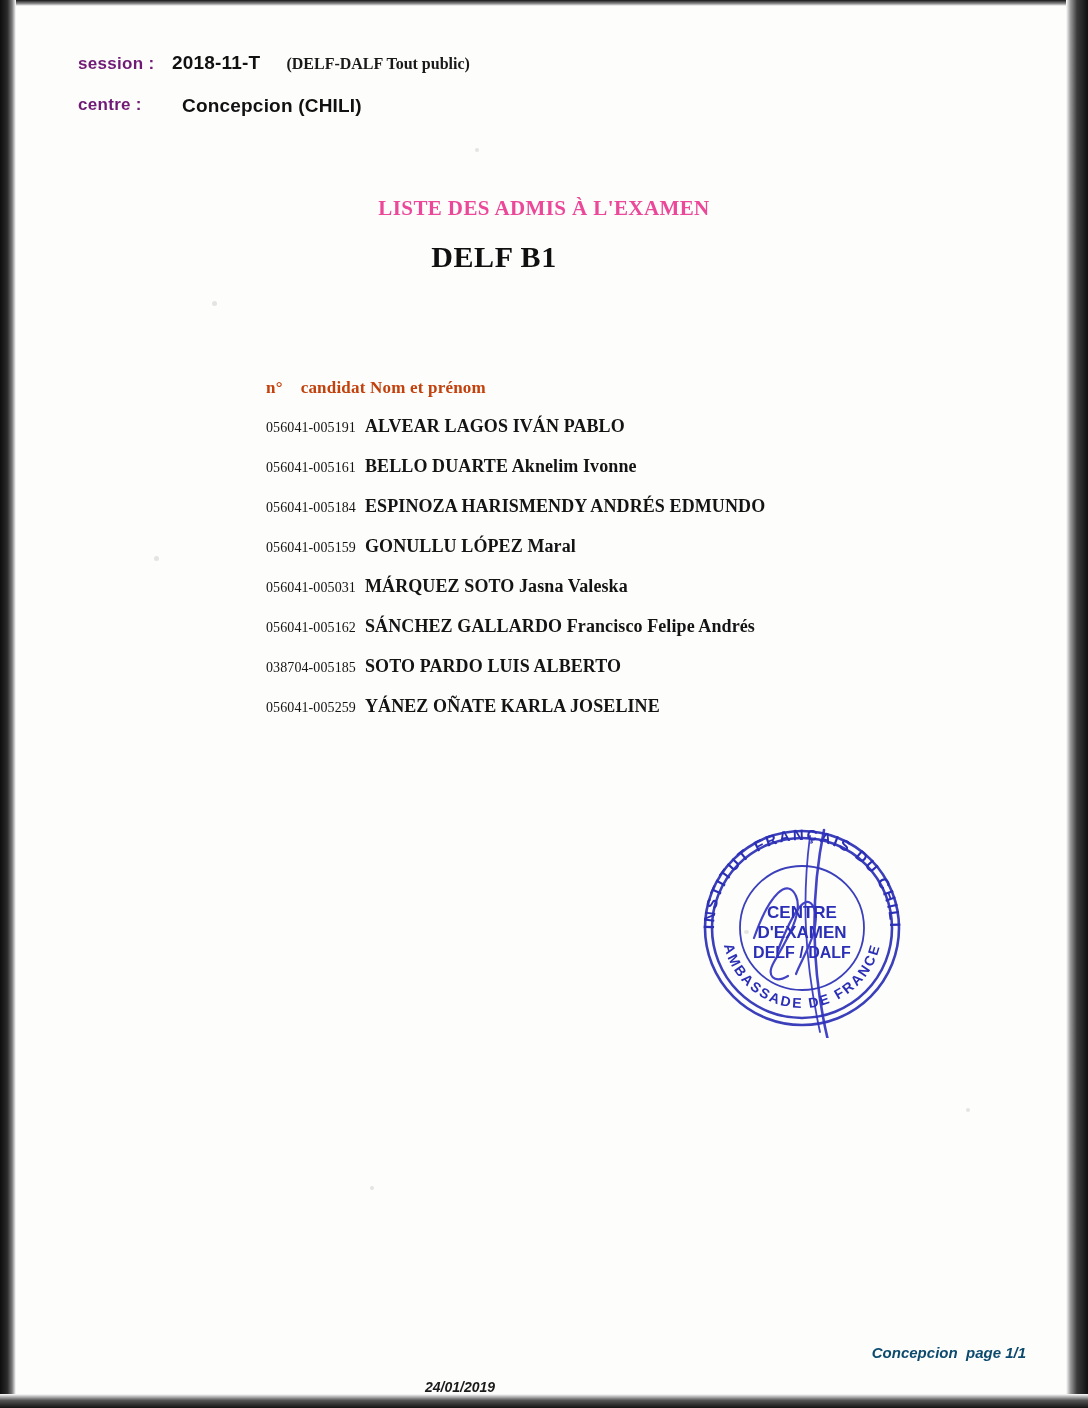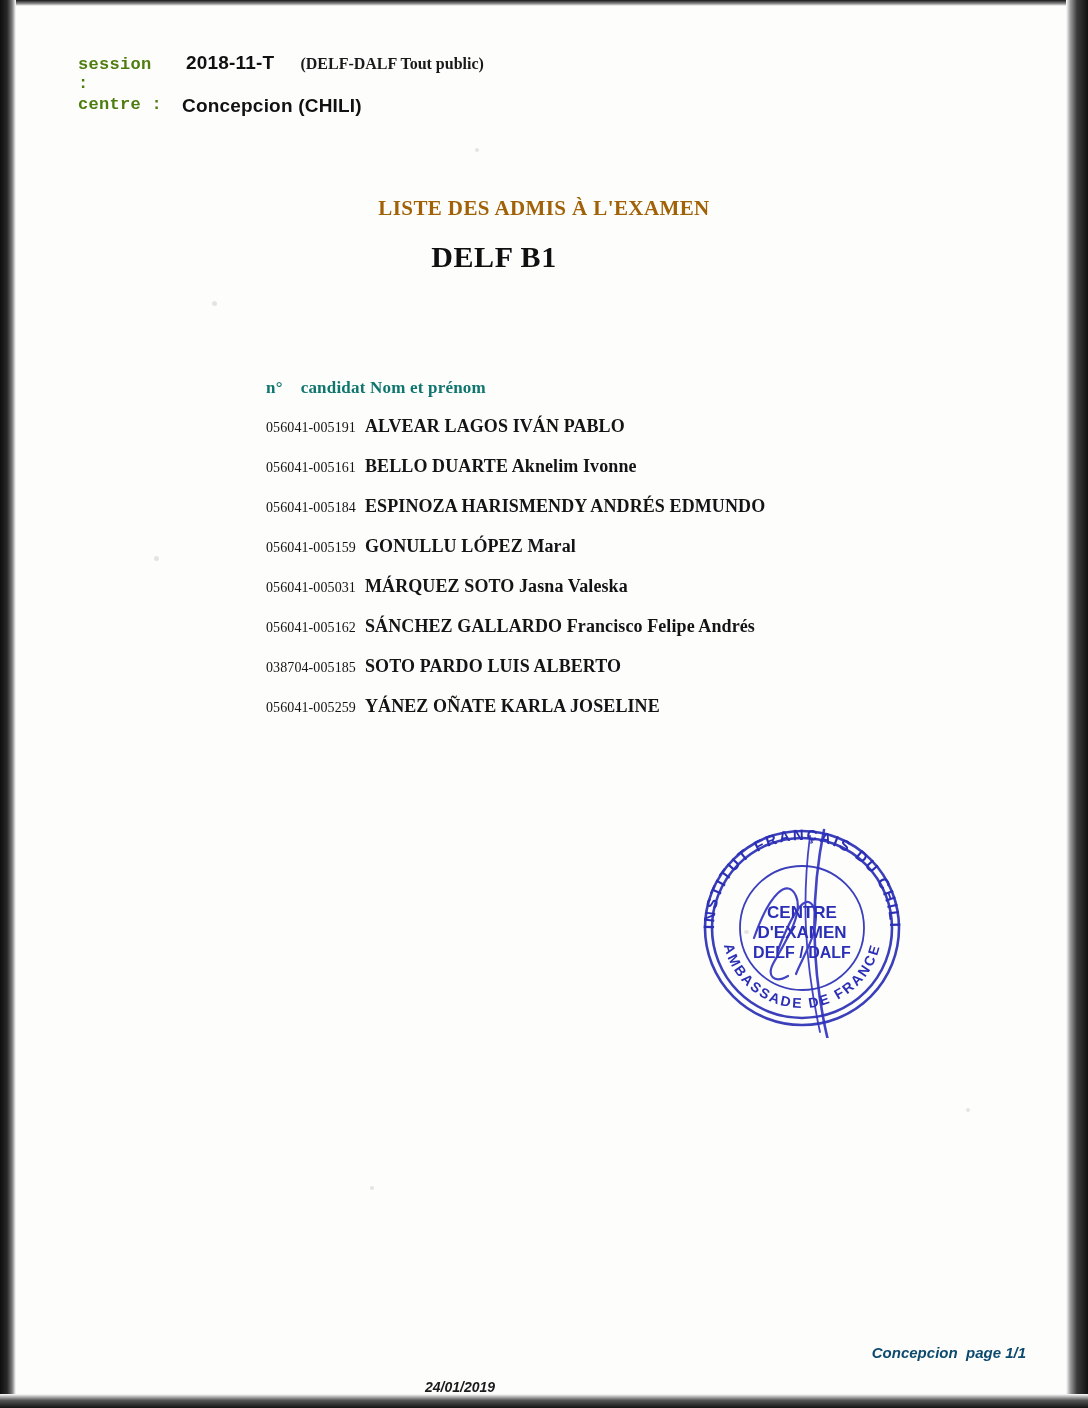--- a/index.html
+++ b/index.html
@@ -47,58 +47,58 @@
     width: 1050px; height: 1388px;
     background: #fdfdfb;
   }
 
   
   .hdr {
     position: absolute;
     font-family: "Liberation Sans", sans-serif;
   }
   .hdr-label {
-    font-family: Liberation Mono, monospace;
+    font-family: Liberation Sans, sans-serif;
     font-weight: bold;
     font-size: 17px;
     letter-spacing: 0.3px;
-    color: #4d7c0f;
+    color: #701a75;
   }
   .hdr-value {
     font-family: "Liberation Sans", sans-serif;
     font-weight: bold;
     font-size: 19px;
     color: #111;
     letter-spacing: 0.2px;
   }
   .hdr-paren {
     font-family: "Liberation Serif", serif;
     font-weight: bold;
     font-size: 16px;
     color: #1a1a1a;
   }
   #session-row { left: 78px; top: 52px; display: flex; align-items: baseline; }
   #centre-row  { left: 78px; top: 95px; display: flex; align-items: flex-start; }
   #session-row .hdr-label { width: 92px; display: inline-block; }
   #centre-row .hdr-label  { width: 92px; display: inline-block; }
-  #session-row .hdr-value { margin-left: 16px; text-align: center; }
+  #session-row .hdr-value { margin-left: 2px; text-align: center; }
   #centre-row .hdr-value  { margin-left: 12px; }
   #session-row .hdr-paren { margin-left: 26px; }
 
   
   .title-main {
     position: absolute;
     left: 0; top: 196px;
     width: 1088px;
     text-align: center;
     font-family: "Liberation Serif", serif;
     font-weight: bold;
     font-size: 21px;
     letter-spacing: 0.4px;
-    color: #a16207;
+    color: #ec4899;
   }
   .title-sub {
     position: absolute;
     left: 0; top: 240px;
     width: 988px;
     text-align: center;
     font-family: "Liberation Serif", serif;
     font-weight: bold;
     font-size: 30px;
     letter-spacing: 0.6px;
@@ -109,21 +109,21 @@
   .list-block {
     position: absolute;
     left: 266px;
     top: 378px;
     width: 700px;
   }
   .col-head {
     font-family: "Liberation Serif", serif;
     font-weight: bold;
     font-size: 17px;
-    color: #0f766e;
+    color: #c2410c;
     margin-bottom: 18px;
     letter-spacing: 0.2px;
     white-space: nowrap;
   }
   .col-head .n-sym { margin-right: 18px; }
   .row {
     display: flex;
     align-items: baseline;
     margin-bottom: 19px;
     white-space: nowrap;

